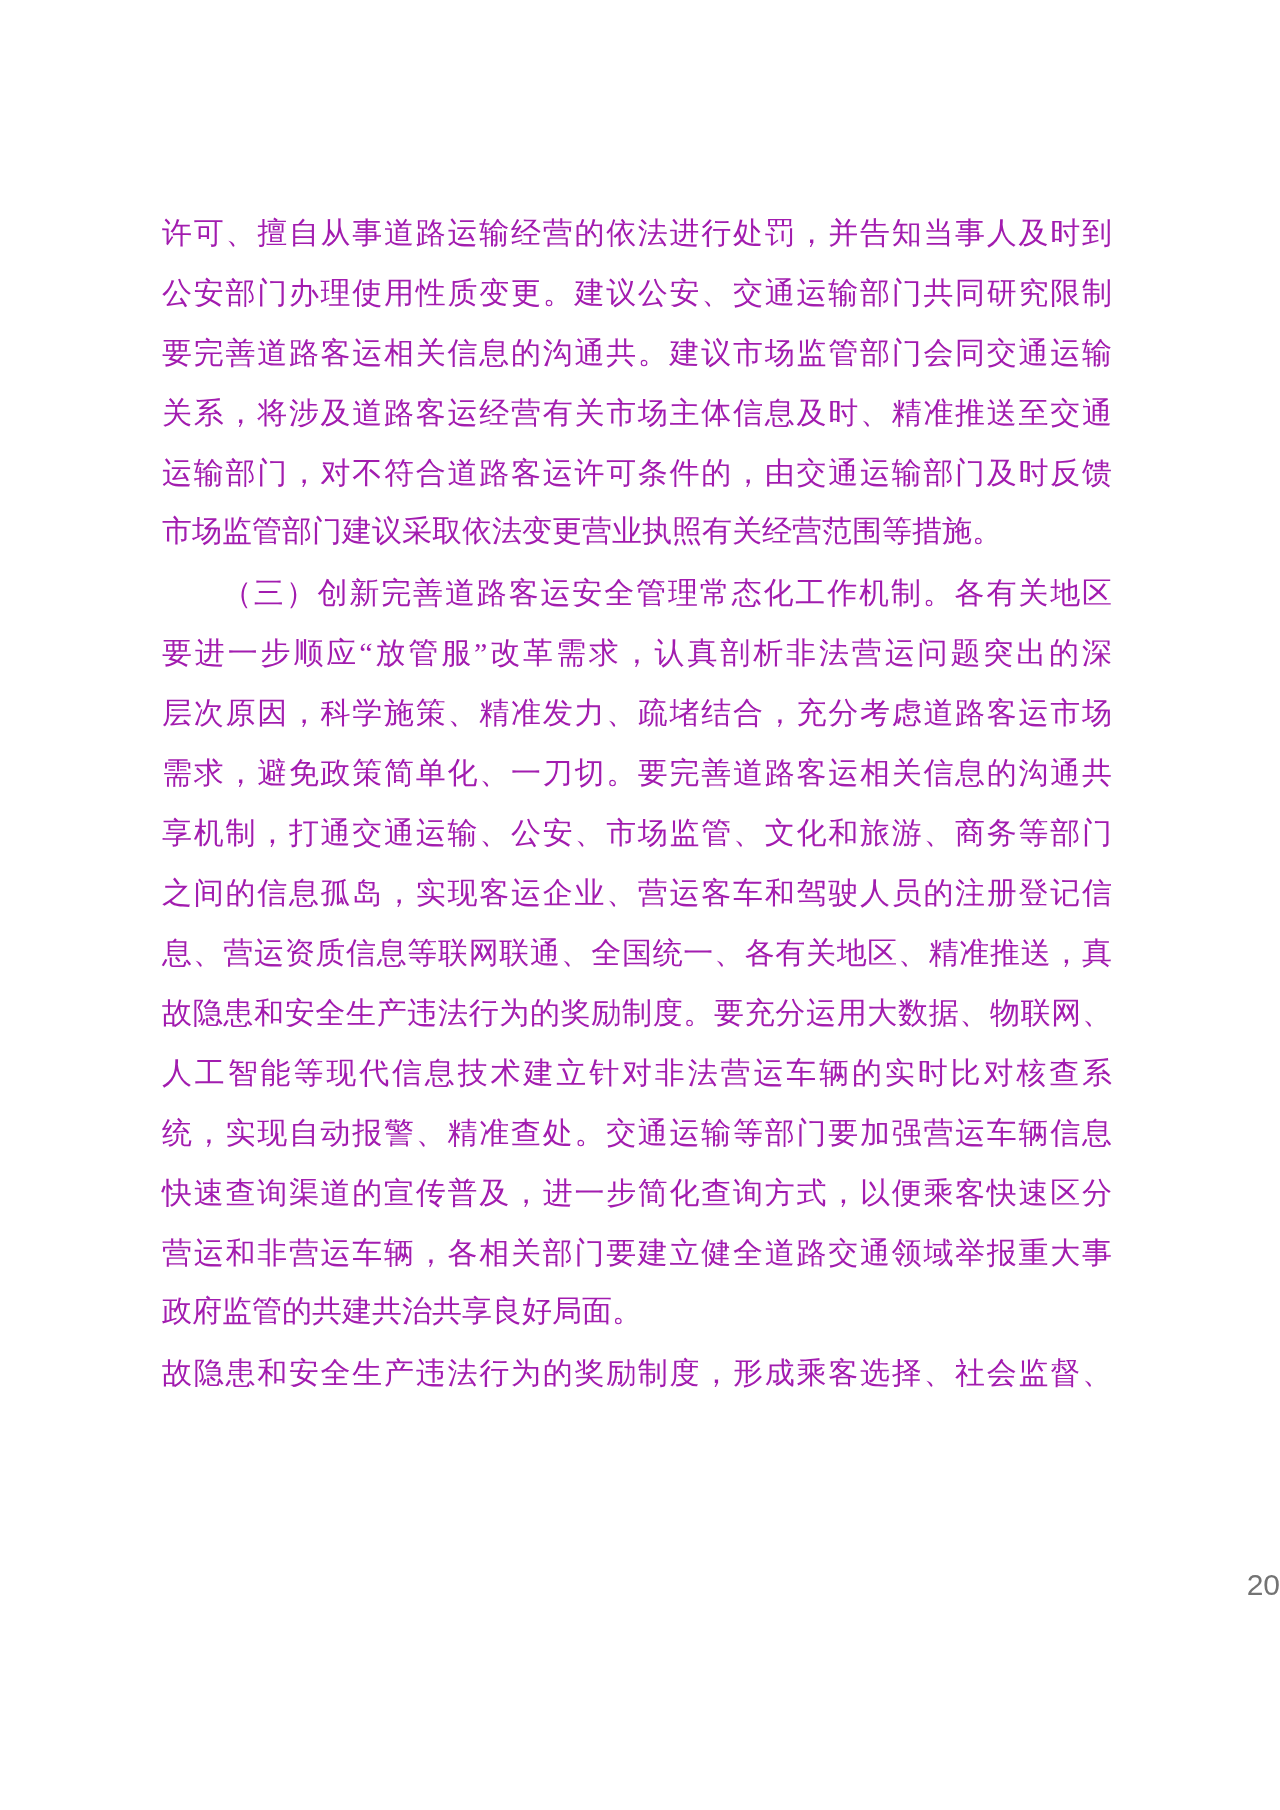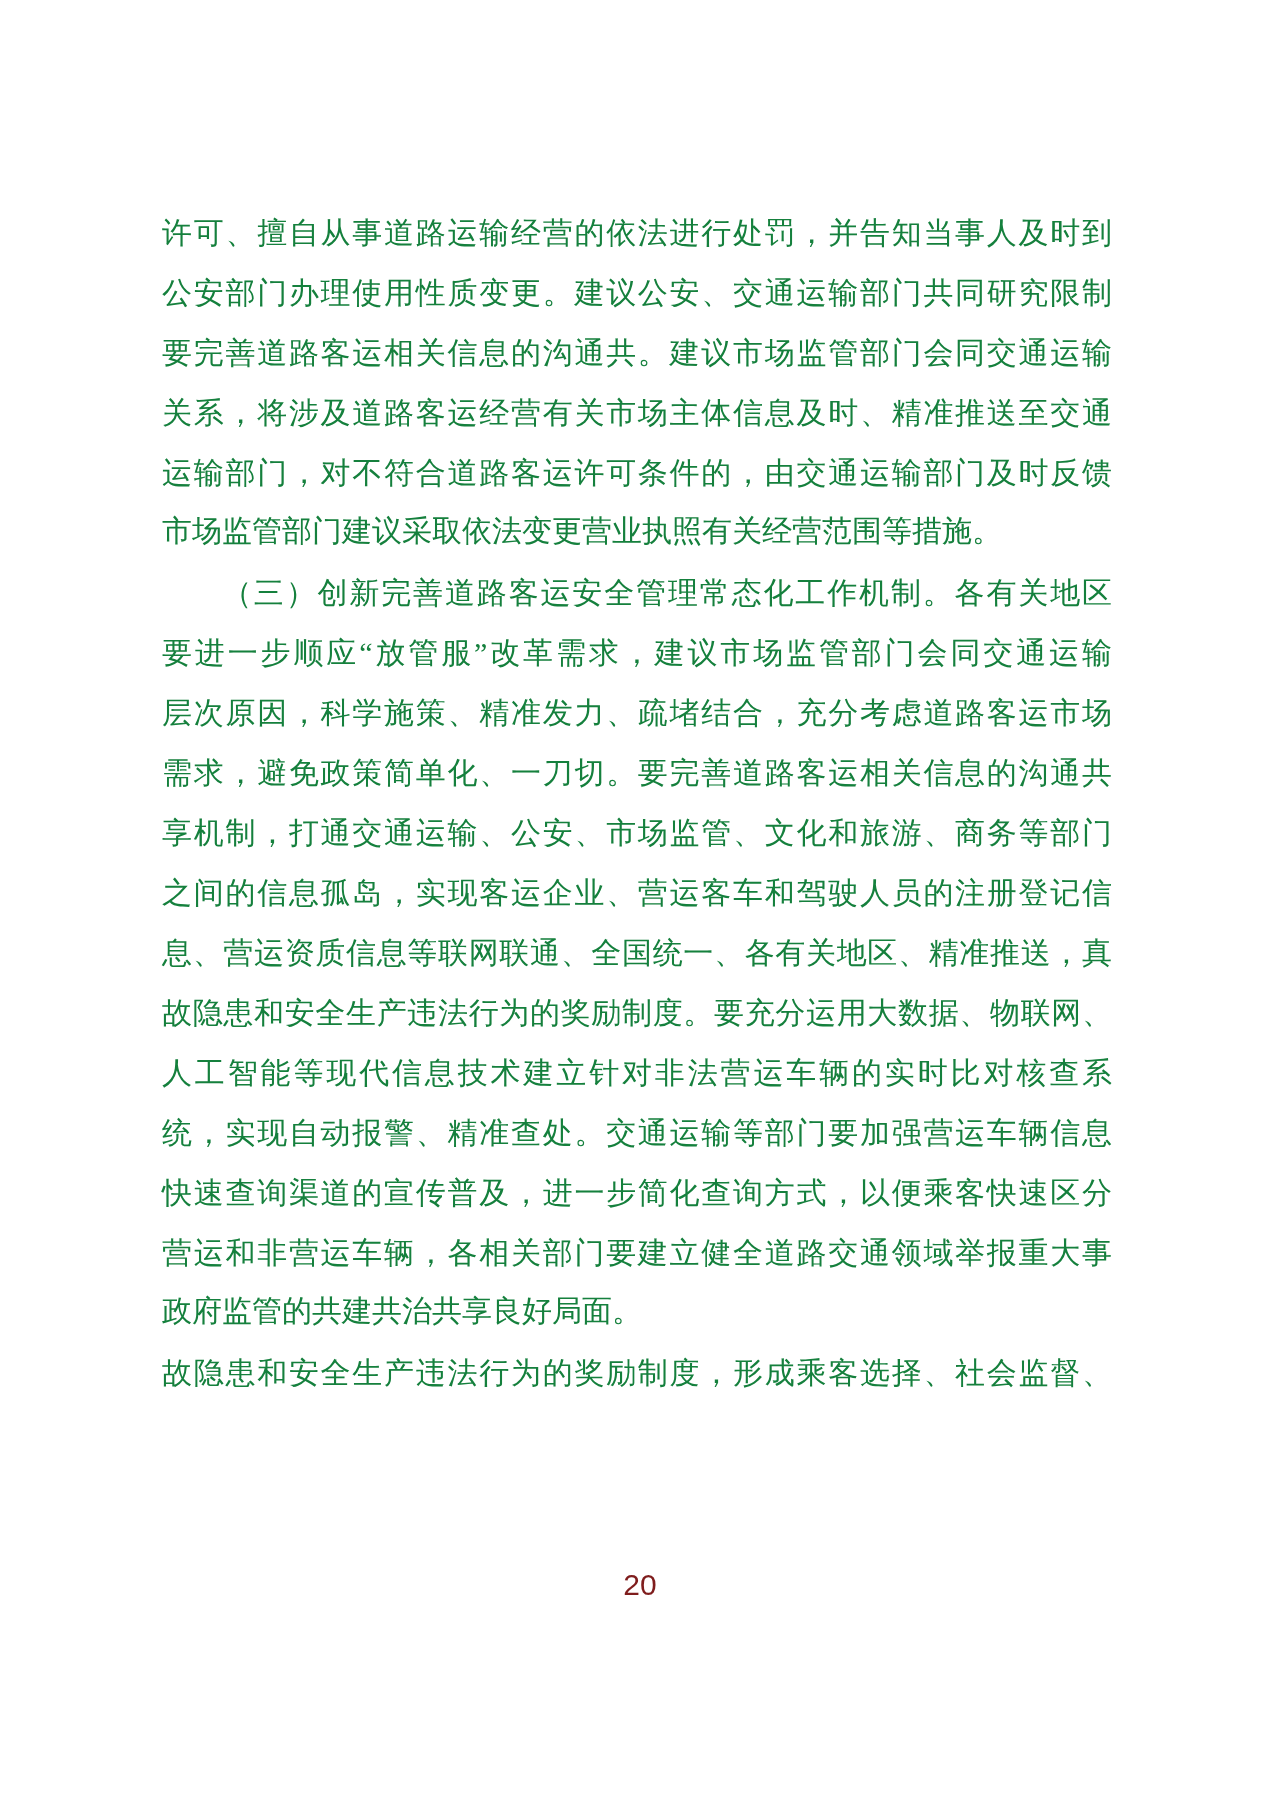--- a/index.html
+++ b/index.html
@@ -20,21 +20,21 @@
     position: absolute;
     left: 162px;
     top: 203px;
     width: 950px;
   }
   .line {
     font-size: 30px;
     line-height: 60px;
     height: 60px;
     white-space: nowrap;
-    color: #15803d;
+    color: #a21caf;
     font-weight: 400;
   }
   
   .line.j {
     white-space: normal;
     text-align: justify;
     text-align-last: justify;
     text-justify: inter-character;
   }
   
@@ -49,44 +49,44 @@
     text-indent: 2em;
   }
   .line strong {
     font-weight: 400;
   }
   .page-number {
     position: absolute;
     left: 0;
     right: 0;
     top: 1566px;
-    text-align: center;
+    text-align: right;
     font-size: 30px;
     line-height: 38px;
-    color: #7f1d1d;
+    color: #737373;
     font-family: "Liberation Sans", "DejaVu Sans", sans-serif;
   }
 </style>
 </head>
 <body>
 
 <div class="page">
   <div class="text-block">
 
     <div class="line j">许可、擅自从事道路运输经营的依法进行处罚，并告知当事人及时到</div>
     <div class="line j">公安部门办理使用性质变更。建议公安、交通运输部门共同研究限制</div>
     <div class="line j">要完善道路客运相关信息的沟通共。建议市场监管部门会同交通运输</div>
     <div class="line j">关系，将涉及道路客运经营有关市场主体信息及时、精准推送至交通</div>
     <div class="line j">运输部门，对不符合道路客运许可条件的，由交通运输部门及时反馈</div>
     <div class="line end">市场监管部门建议采取依法变更营业执照有关经营范围等措施。</div>
 
     <div class="line j head">
       <strong>（三）创新完善道路客运安全管理常态化工作机制。</strong><span>各有关地区</span>
     </div>
-    <div class="line j">要进一步顺应“放管服”改革需求，建议市场监管部门会同交通运输</div>
+    <div class="line j">要进一步顺应“放管服”改革需求，认真剖析非法营运问题突出的深</div>
     <div class="line j">层次原因，科学施策、精准发力、疏堵结合，充分考虑道路客运市场</div>
     <div class="line j">需求，避免政策简单化、一刀切。要完善道路客运相关信息的沟通共</div>
     <div class="line j">享机制，打通交通运输、公安、市场监管、文化和旅游、商务等部门</div>
     <div class="line j">之间的信息孤岛，实现客运企业、营运客车和驾驶人员的注册登记信</div>
     <div class="line j">息、营运资质信息等联网联通、全国统一、各有关地区、精准推送，真</div>
     <div class="line j">故隐患和安全生产违法行为的奖励制度。要充分运用大数据、物联网、</div>
     <div class="line j">人工智能等现代信息技术建立针对非法营运车辆的实时比对核查系</div>
     <div class="line j">统，实现自动报警、精准查处。交通运输等部门要加强营运车辆信息</div>
     <div class="line j">快速查询渠道的宣传普及，进一步简化查询方式，以便乘客快速区分</div>
     <div class="line j">营运和非营运车辆，各相关部门要建立健全道路交通领域举报重大事</div>

